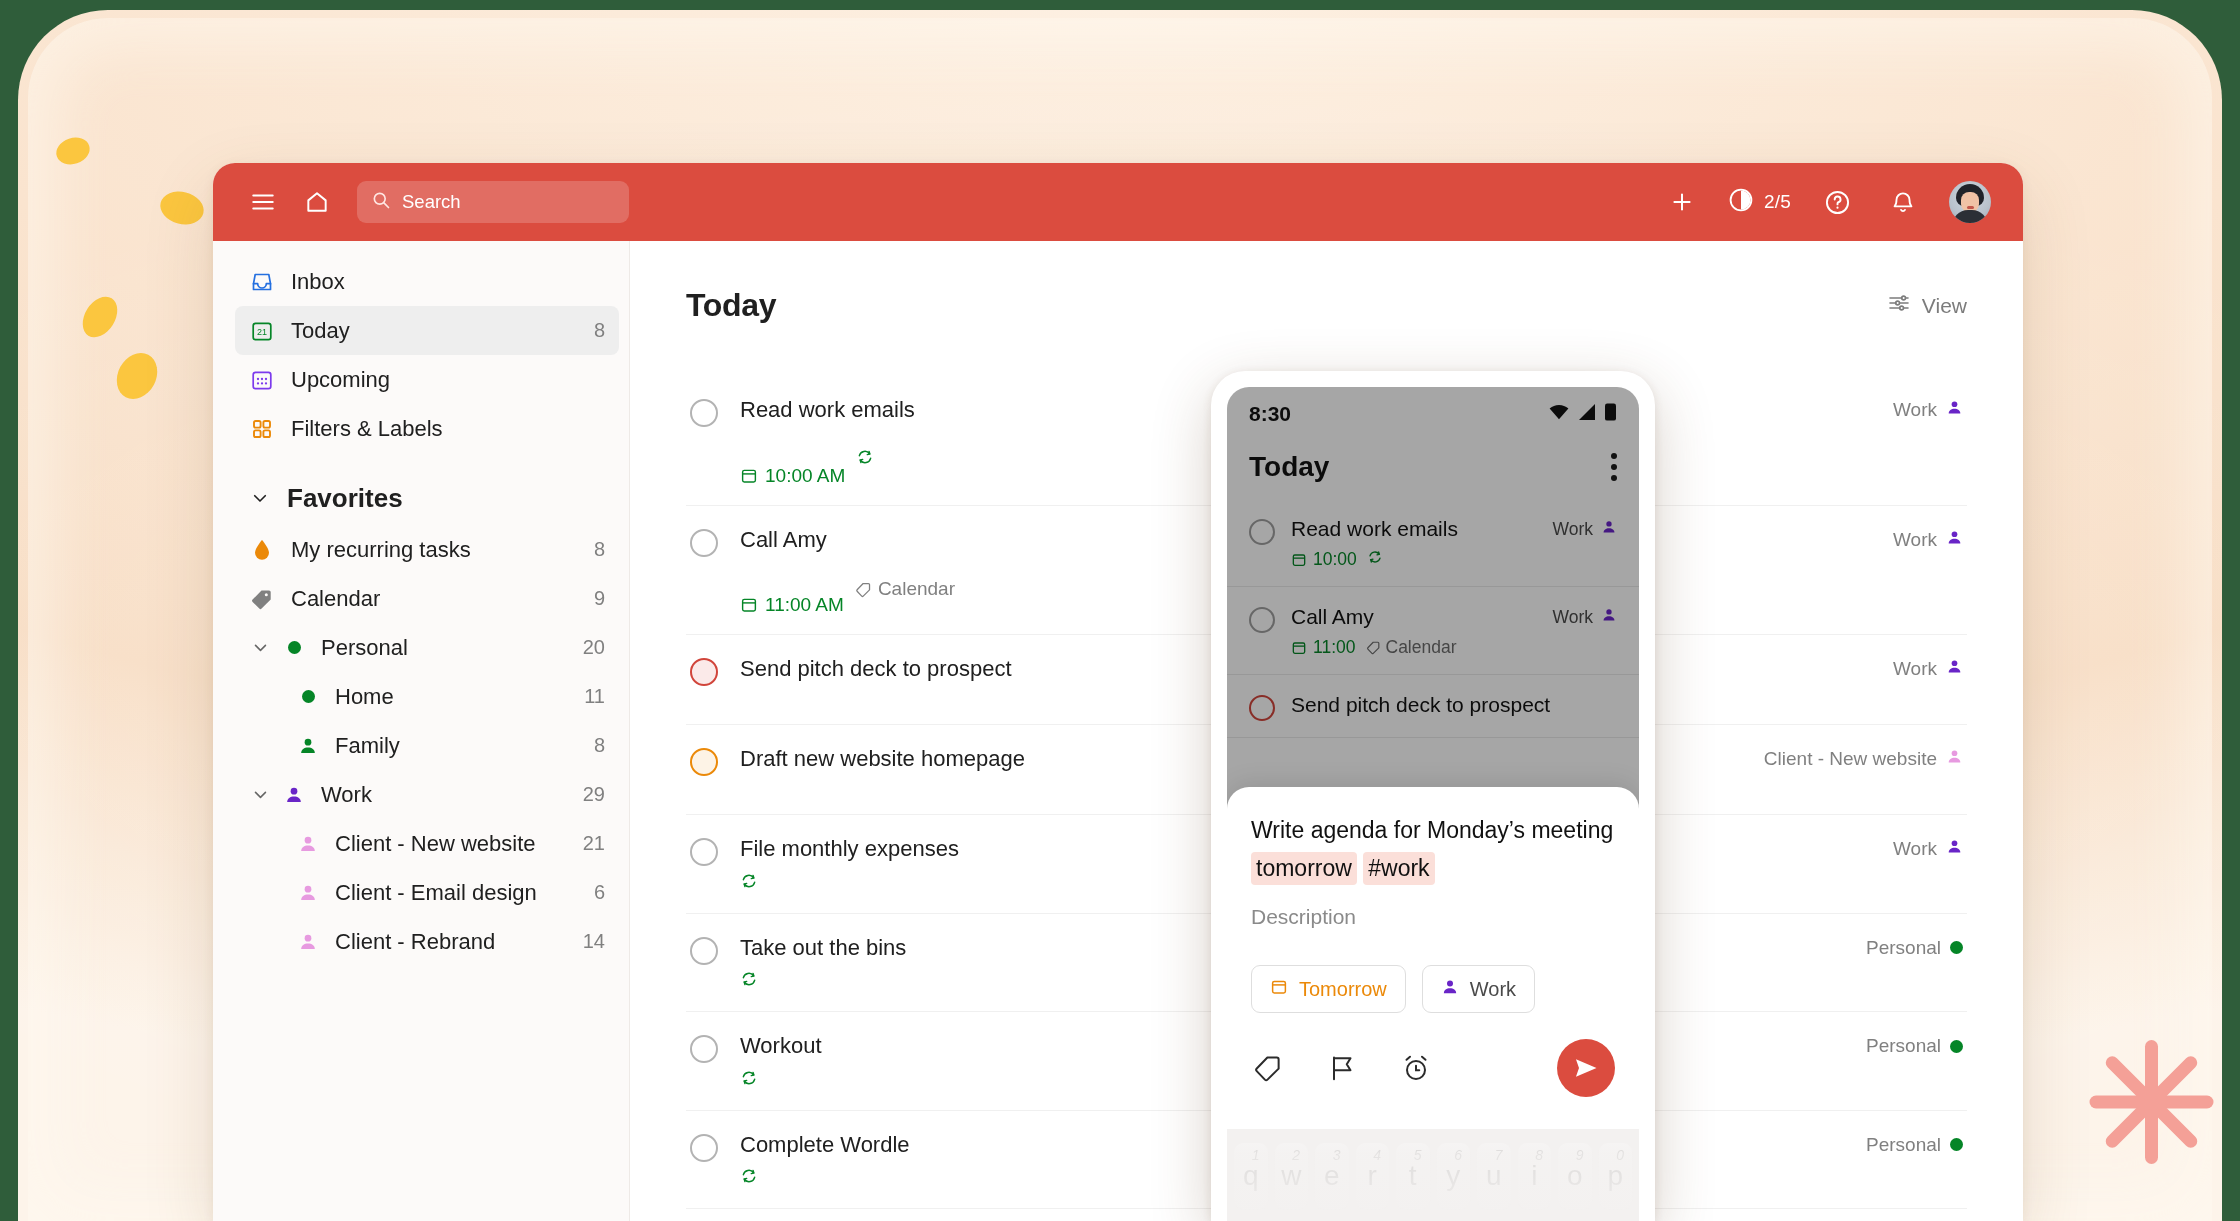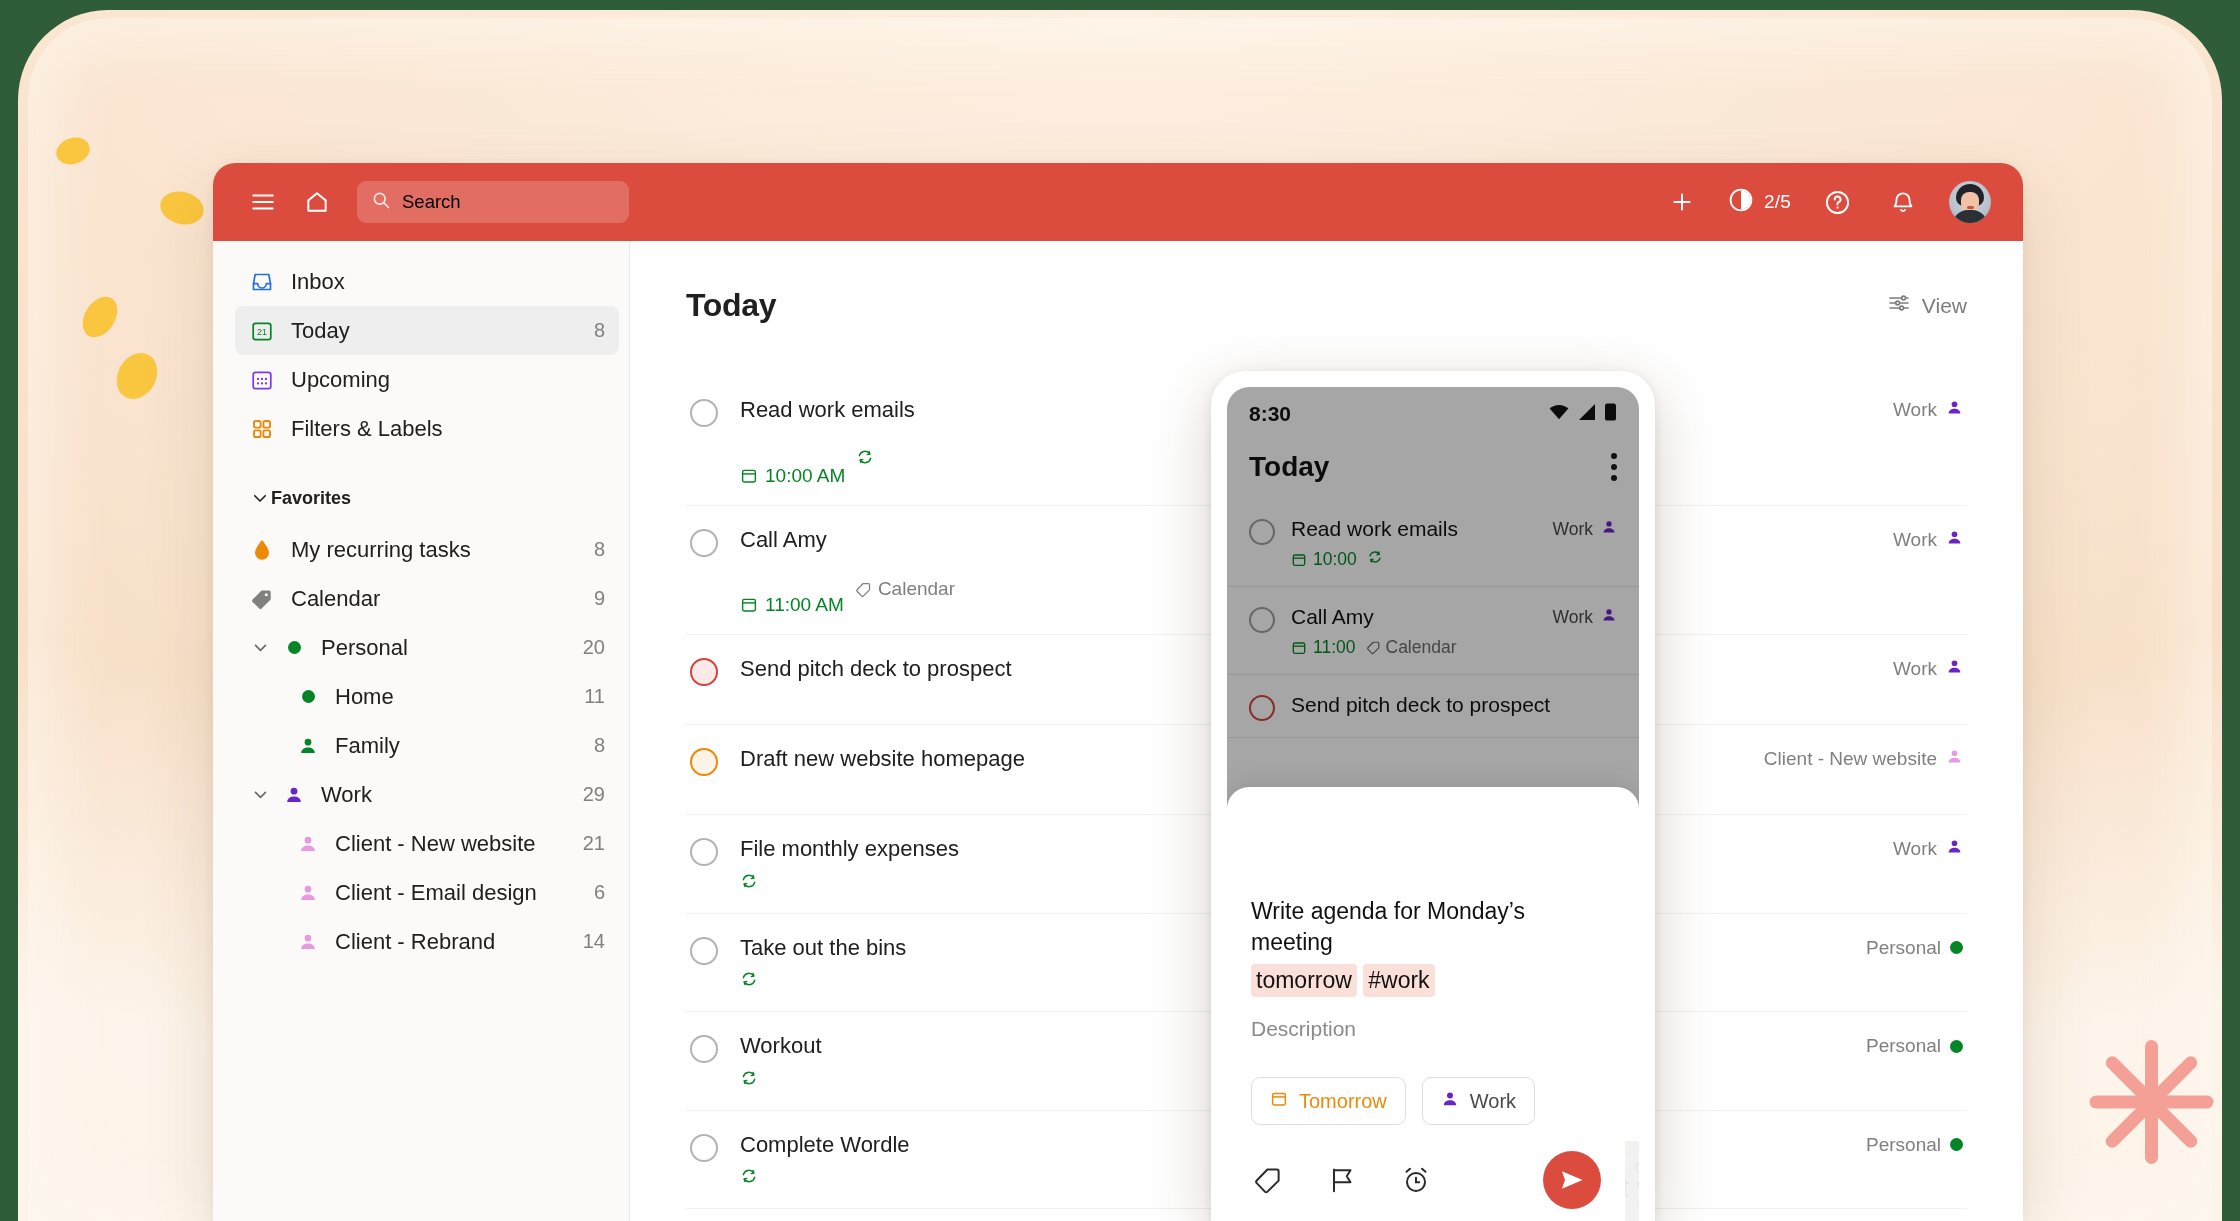--- a/index.html
+++ b/index.html
@@ -70,21 +70,21 @@
     color: #fff;
   }
   .tb-icon { width: 40px; height: 40px; display: flex; align-items: center; justify-content: center; cursor: pointer; }
   .tb-icon svg { display: block; }
   #searchbox {
     width: 272px; height: 42px; margin-left: 6px;
     background: rgba(255,255,255,0.19);
     border-radius: 9px;
     display: flex; align-items: center; gap: 11px;
     padding: 0 14px;
-    font-size: 18.5px; color: #000000;
+    font-size: 18.5px; color: #ffffff;
   }
   #tb-right { margin-left: auto; display: flex; align-items: center; gap: 26px; padding-right: 8px; }
   .prog-wrap { display: flex; align-items: center; gap: 10px; font-size: 19px; letter-spacing: .2px; }
   #avatar {
     width: 42px; height: 42px; border-radius: 50%;
     background: radial-gradient(circle at 50% 38%, #cfd7df 0%, #b9c2cc 60%, #9aa5b1 100%);
     position: relative; overflow: hidden; flex: none;
   }
   #avatar .hair { position: absolute; left: 7px; top: 3px; width: 28px; height: 22px; background: #20232a; border-radius: 14px 14px 8px 8px; }
   #avatar .face { position: absolute; left: 12px; top: 11px; width: 18px; height: 21px; background: #f0c2a6; border-radius: 9px 9px 10px 10px; }
@@ -103,23 +103,23 @@
   }
   .nav-row {
     height: 49px; display: flex; align-items: center; gap: 16px;
     padding: 0 14px; border-radius: 8px; cursor: pointer;
     font-size: 22px; color: #202020;
   }
   .nav-row.active { background: #eeeeee; }
   .nav-row .ico { width: 26px; height: 26px; flex: none; display: flex; align-items: center; justify-content: center; }
   .nav-row .cnt { margin-left: auto; font-size: 20px; color: #808080; }
   .sec-head {
-    height: 54px; display: flex; align-items: center; 
+    height: 54px; display: flex; align-items: center; gap: 16px;
     padding: 0 14px; margin-top: 18px;
-    font-size: 18px; font-weight: bold; color: #202020; cursor: pointer;
+    font-size: 26px; font-weight: bold; color: #202020; cursor: pointer;
   }
   .chev { width: 22px; height: 22px; flex: none; display:flex; align-items:center; justify-content:center; }
   .proj-row {
     height: 49px; display: flex; align-items: center;
     padding: 0 14px; border-radius: 8px; cursor: pointer;
     font-size: 22px; color: #202020;
   }
   .proj-row .chev { margin-right: 10px; }
   .proj-row .dotwrap { width: 26px; flex: none; display: flex; align-items: center; justify-content: center; margin-right: 14px; }
   .proj-row .lbl { white-space: nowrap; }
@@ -181,21 +181,21 @@
   .ph-meta { margin-top: 8px; display: flex; align-items: center; gap: 10px; font-size: 17.5px; }
   .ph-date { color: #058527; display: flex; align-items: center; gap: 6px; }
   .ph-label { color: #6b6b6b; display: flex; align-items: center; gap: 5px; }
   .ph-proj { font-size: 17.5px; color: #4a4a4a; display: flex; align-items: center; gap: 8px; white-space: nowrap; padding-top: 2px; }
 
   
   #sheet {
     position: absolute; left: 0; right: 0; top: 400px; bottom: 0;
     background: #fff; border-radius: 22px 22px 0 0;
     box-shadow: 0 -4px 24px rgba(0,0,0,0.10);
-    display: flex; flex-direction: row; align-items: flex-end;
+    display: flex; flex-direction: column;
   }
   #sheet-inner { padding: 28px 24px 0 24px; }
   #qa-title { font-size: 23px; color: #111; line-height: 1.35; }
   #qa-title .hl { background: #fbdfd9; border-radius: 4px; padding: 1px 5px; display: inline-block; margin-top: 6px; }
   #qa-desc { margin-top: 20px; font-size: 21px; color: #8a8a8a; }
   #qa-chips { margin-top: 36px; display: flex; gap: 16px; }
   .chip {
     height: 48px; display: flex; align-items: center; gap: 11px;
     padding: 0 18px; border: 1px solid #dedede; border-radius: 9px;
     font-size: 20px; color: #4a4a4a; background: #fff; cursor: pointer;

